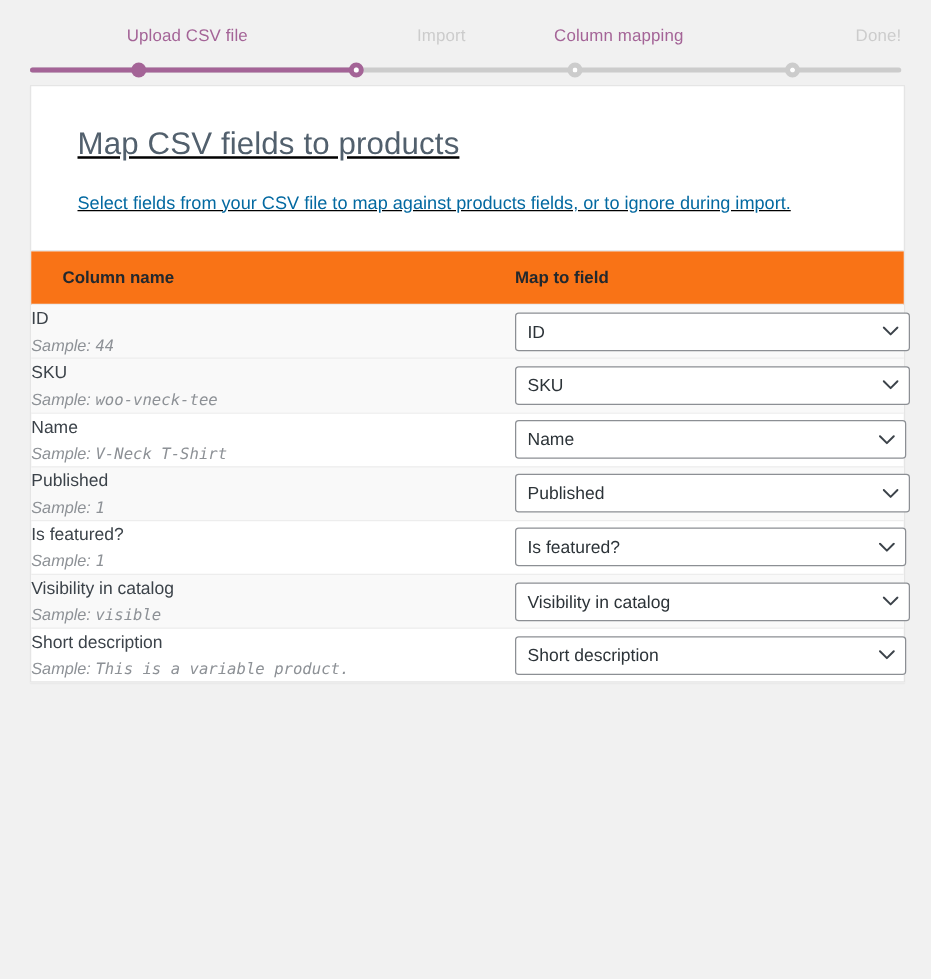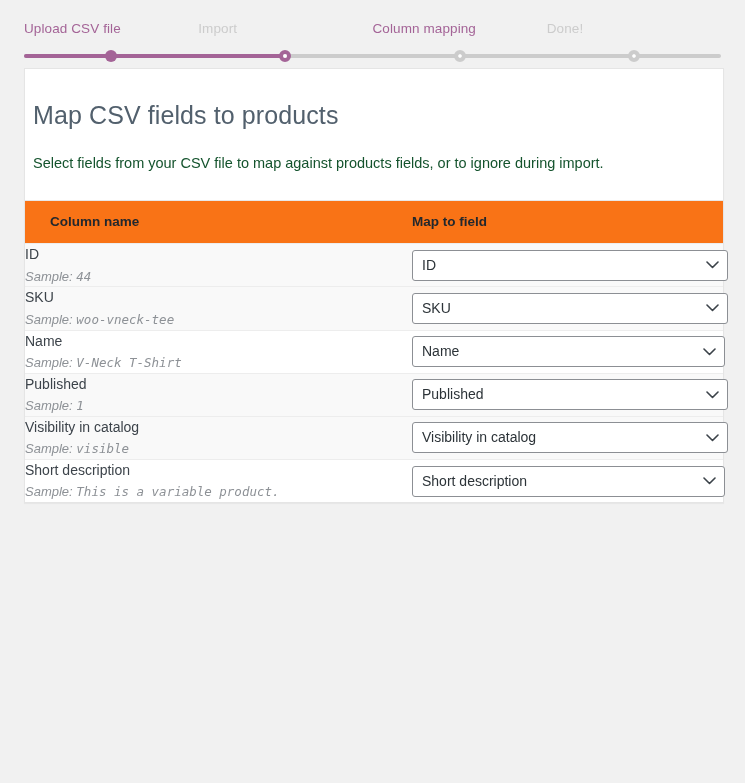--- a/index.html
+++ b/index.html
@@ -24,21 +24,21 @@
     box-sizing: border-box;
   }
   .stepper-labels {
     display: flex;
     position: relative;
     padding: 0 24px;
     box-sizing: border-box;
   }
   .step {
     flex: 1 1 25%;
-    text-align: left;
+    text-align: right;
     font-size: 13.5px;
     letter-spacing: 0.1px;
     line-height: 1;
     color: #ccc;
   }
   .step.done, .step.active {
     color: #a46497;
   }
 
   .stepper-track {
@@ -98,34 +98,35 @@
   
   .card {
     margin: 14px 21px 0 24px;
     background: #fff;
     border: 1px solid #e5e5e5;
     box-shadow: 0 1px 1px rgba(0,0,0,0.04);
     box-sizing: border-box;
   }
 
   .card-header {
-    padding: 30px 25px 26px 8px;
+    padding: 30px 25px 26px 37px;
+    text-decoration: underline;
   }
   .card-title {
     margin: 0;
     font-size: 25px;
     font-weight: 400;
     color: #52606d;
     line-height: 1.3;
     letter-spacing: 0.1px;
   }
   .card-desc {
     margin: 21px 0 0 0;
     font-size: 14.5px;
-    color: #14532d;
+    color: #0369a1;
     line-height: 1.5;
   }
 
   
   .map-table {
     width: 100%;
     border-collapse: collapse;
     table-layout: fixed;
   }
   .map-table thead th {
@@ -312,20 +313,36 @@
             <div class="select-wrap">
               <div class="select-box">Published</div>
               <span class="select-chevron">
                 <svg width="13" height="8" viewBox="0 0 13 8" fill="none" xmlns="http://www.w3.org/2000/svg">
                   <path d="M1 1L6.5 6.5L12 1" stroke="#3c434a" stroke-width="1.6" stroke-linecap="round" stroke-linejoin="round"></path>
                 </svg>
               </span>
             </div>
           </td>
         </tr>
+        <tr>
+          <td class="cell-name">
+            <div class="col-label">Is featured?</div>
+            <div class="col-sample"><span>Sample:</span> <span class="sample-value">1</span></div>
+          </td>
+          <td class="cell-map">
+            <div class="select-wrap">
+              <div class="select-box">Is featured?</div>
+              <span class="select-chevron">
+                <svg width="13" height="8" viewBox="0 0 13 8" fill="none" xmlns="http://www.w3.org/2000/svg">
+                  <path d="M1 1L6.5 6.5L12 1" stroke="#3c434a" stroke-width="1.6" stroke-linecap="round" stroke-linejoin="round"></path>
+                </svg>
+              </span>
+            </div>
+          </td>
+        </tr>
         <tr class="shaded">
           <td class="cell-name">
             <div class="col-label">Visibility in catalog</div>
             <div class="col-sample"><span>Sample:</span> <span class="sample-value">visible</span></div>
           </td>
           <td class="cell-map">
             <div class="select-wrap">
               <div class="select-box">Visibility in catalog</div>
               <span class="select-chevron">
                 <svg width="13" height="8" viewBox="0 0 13 8" fill="none" xmlns="http://www.w3.org/2000/svg">

